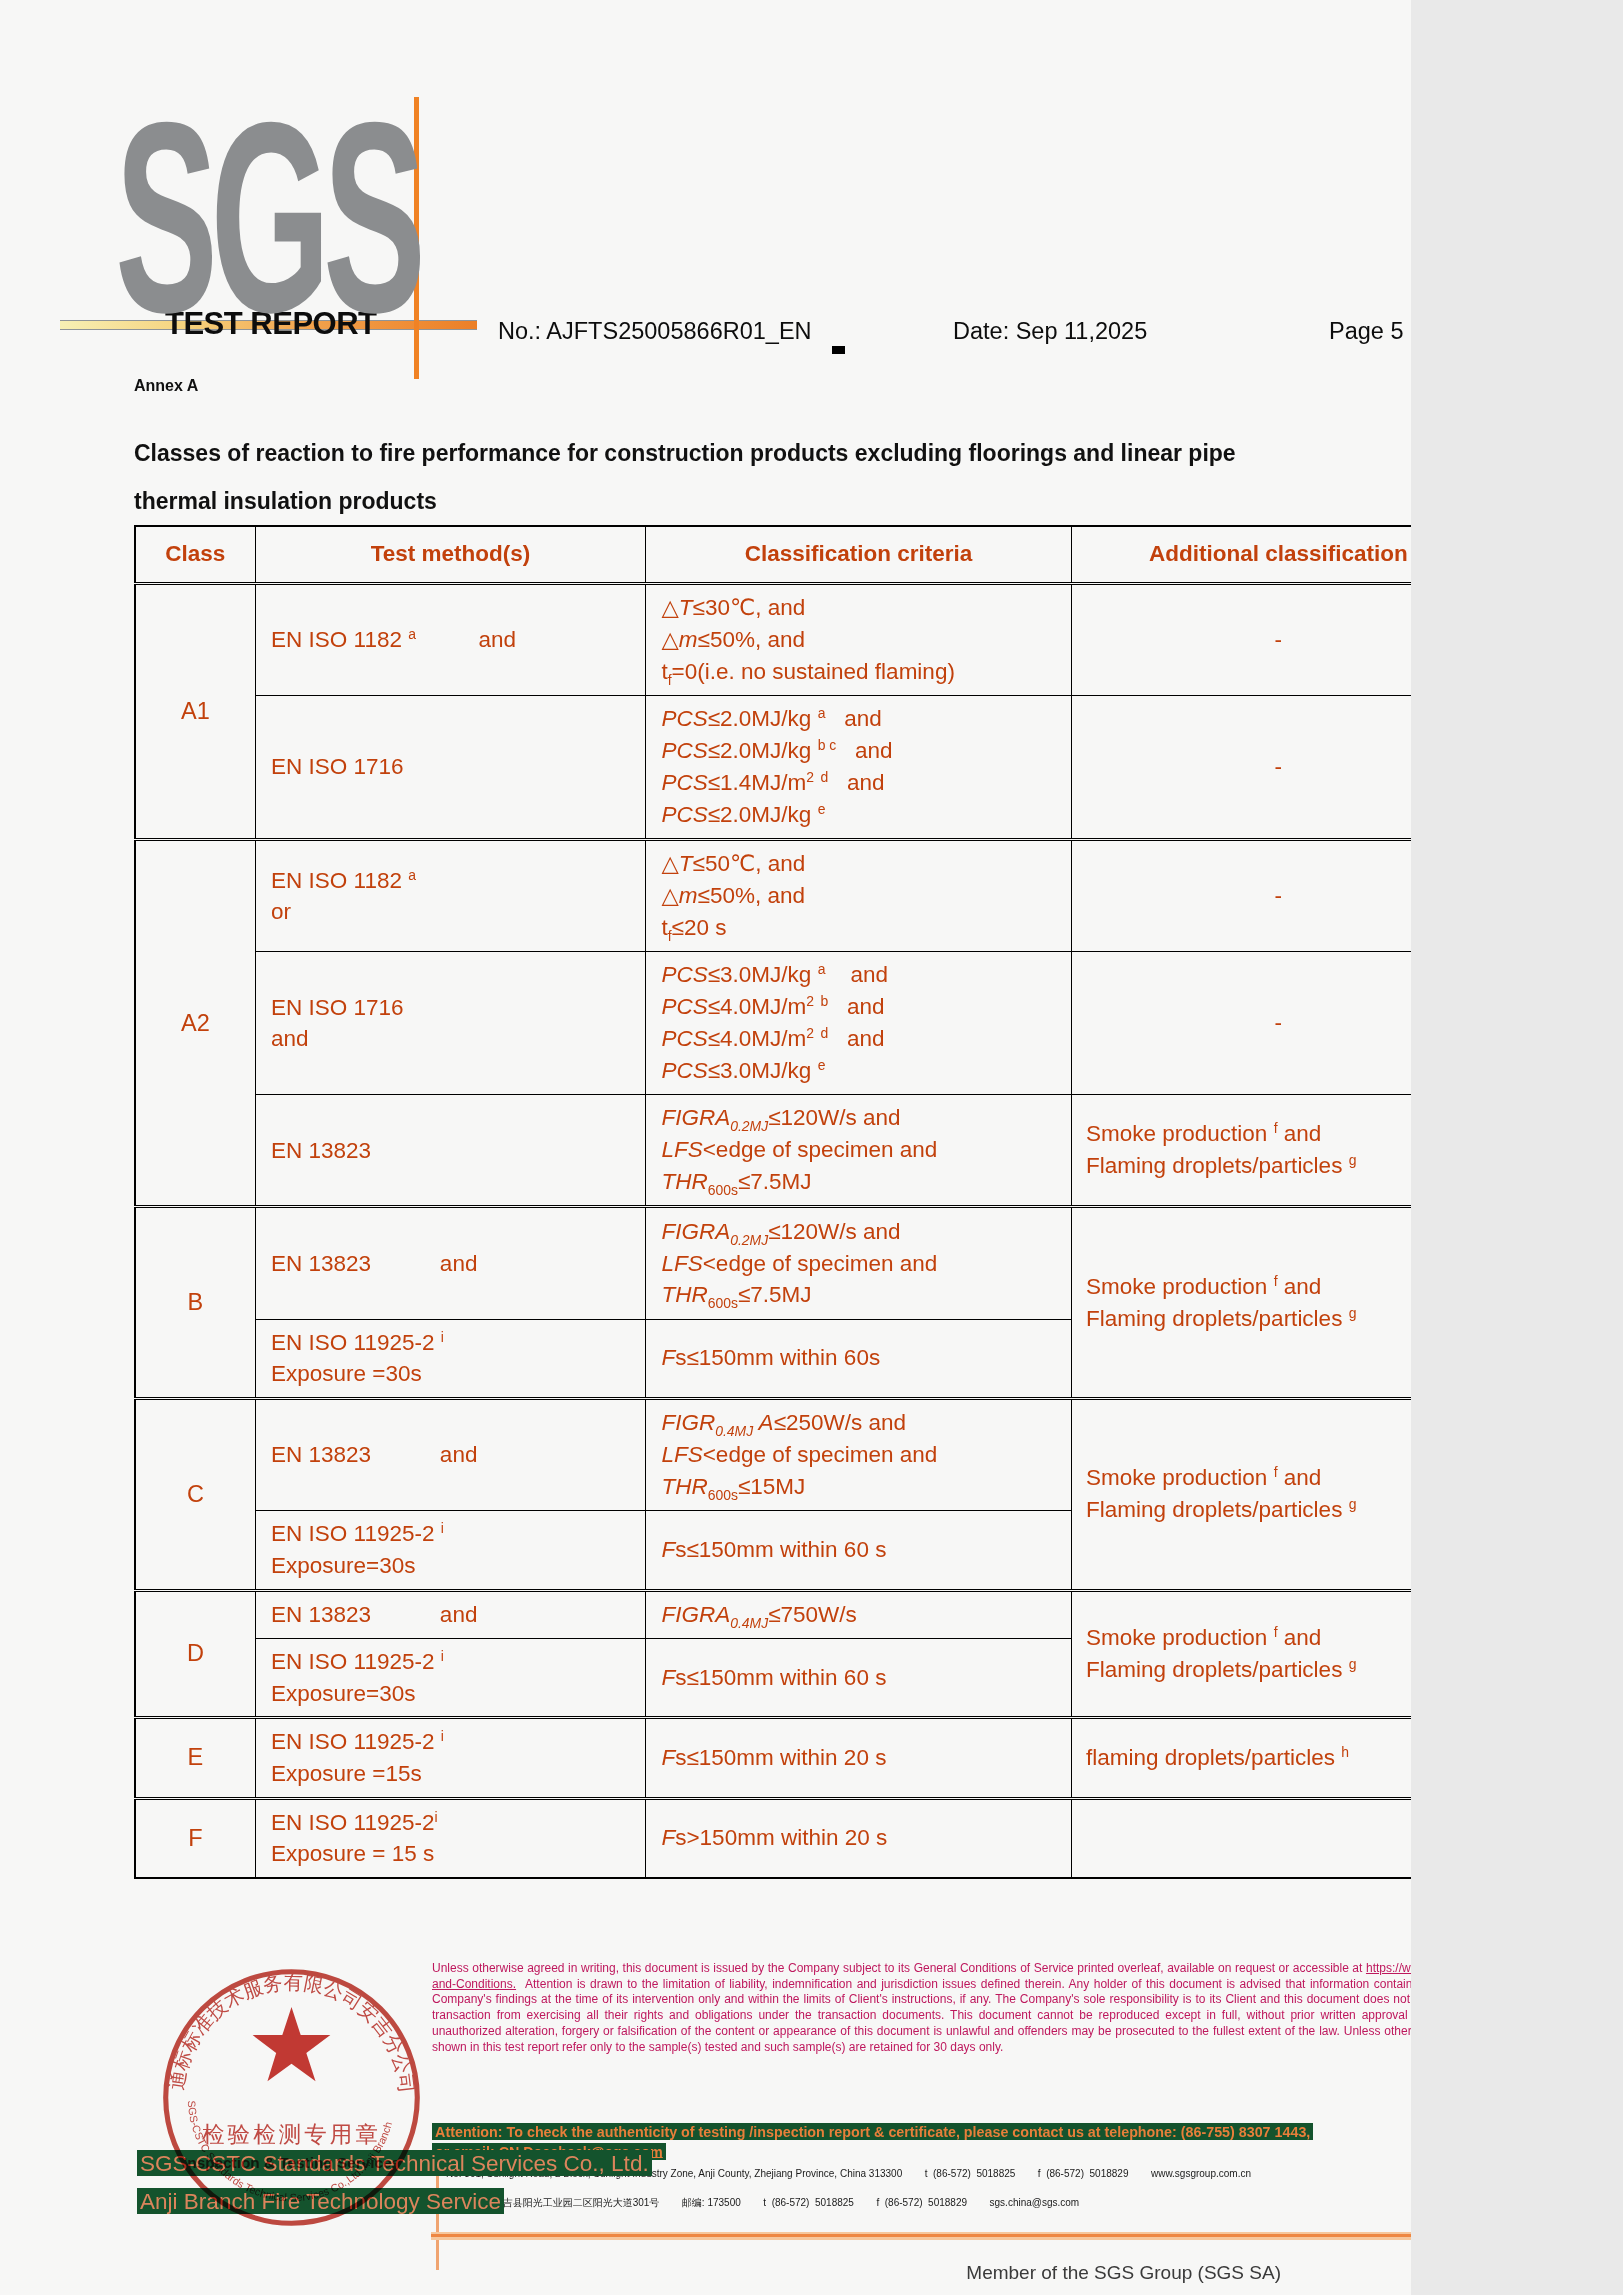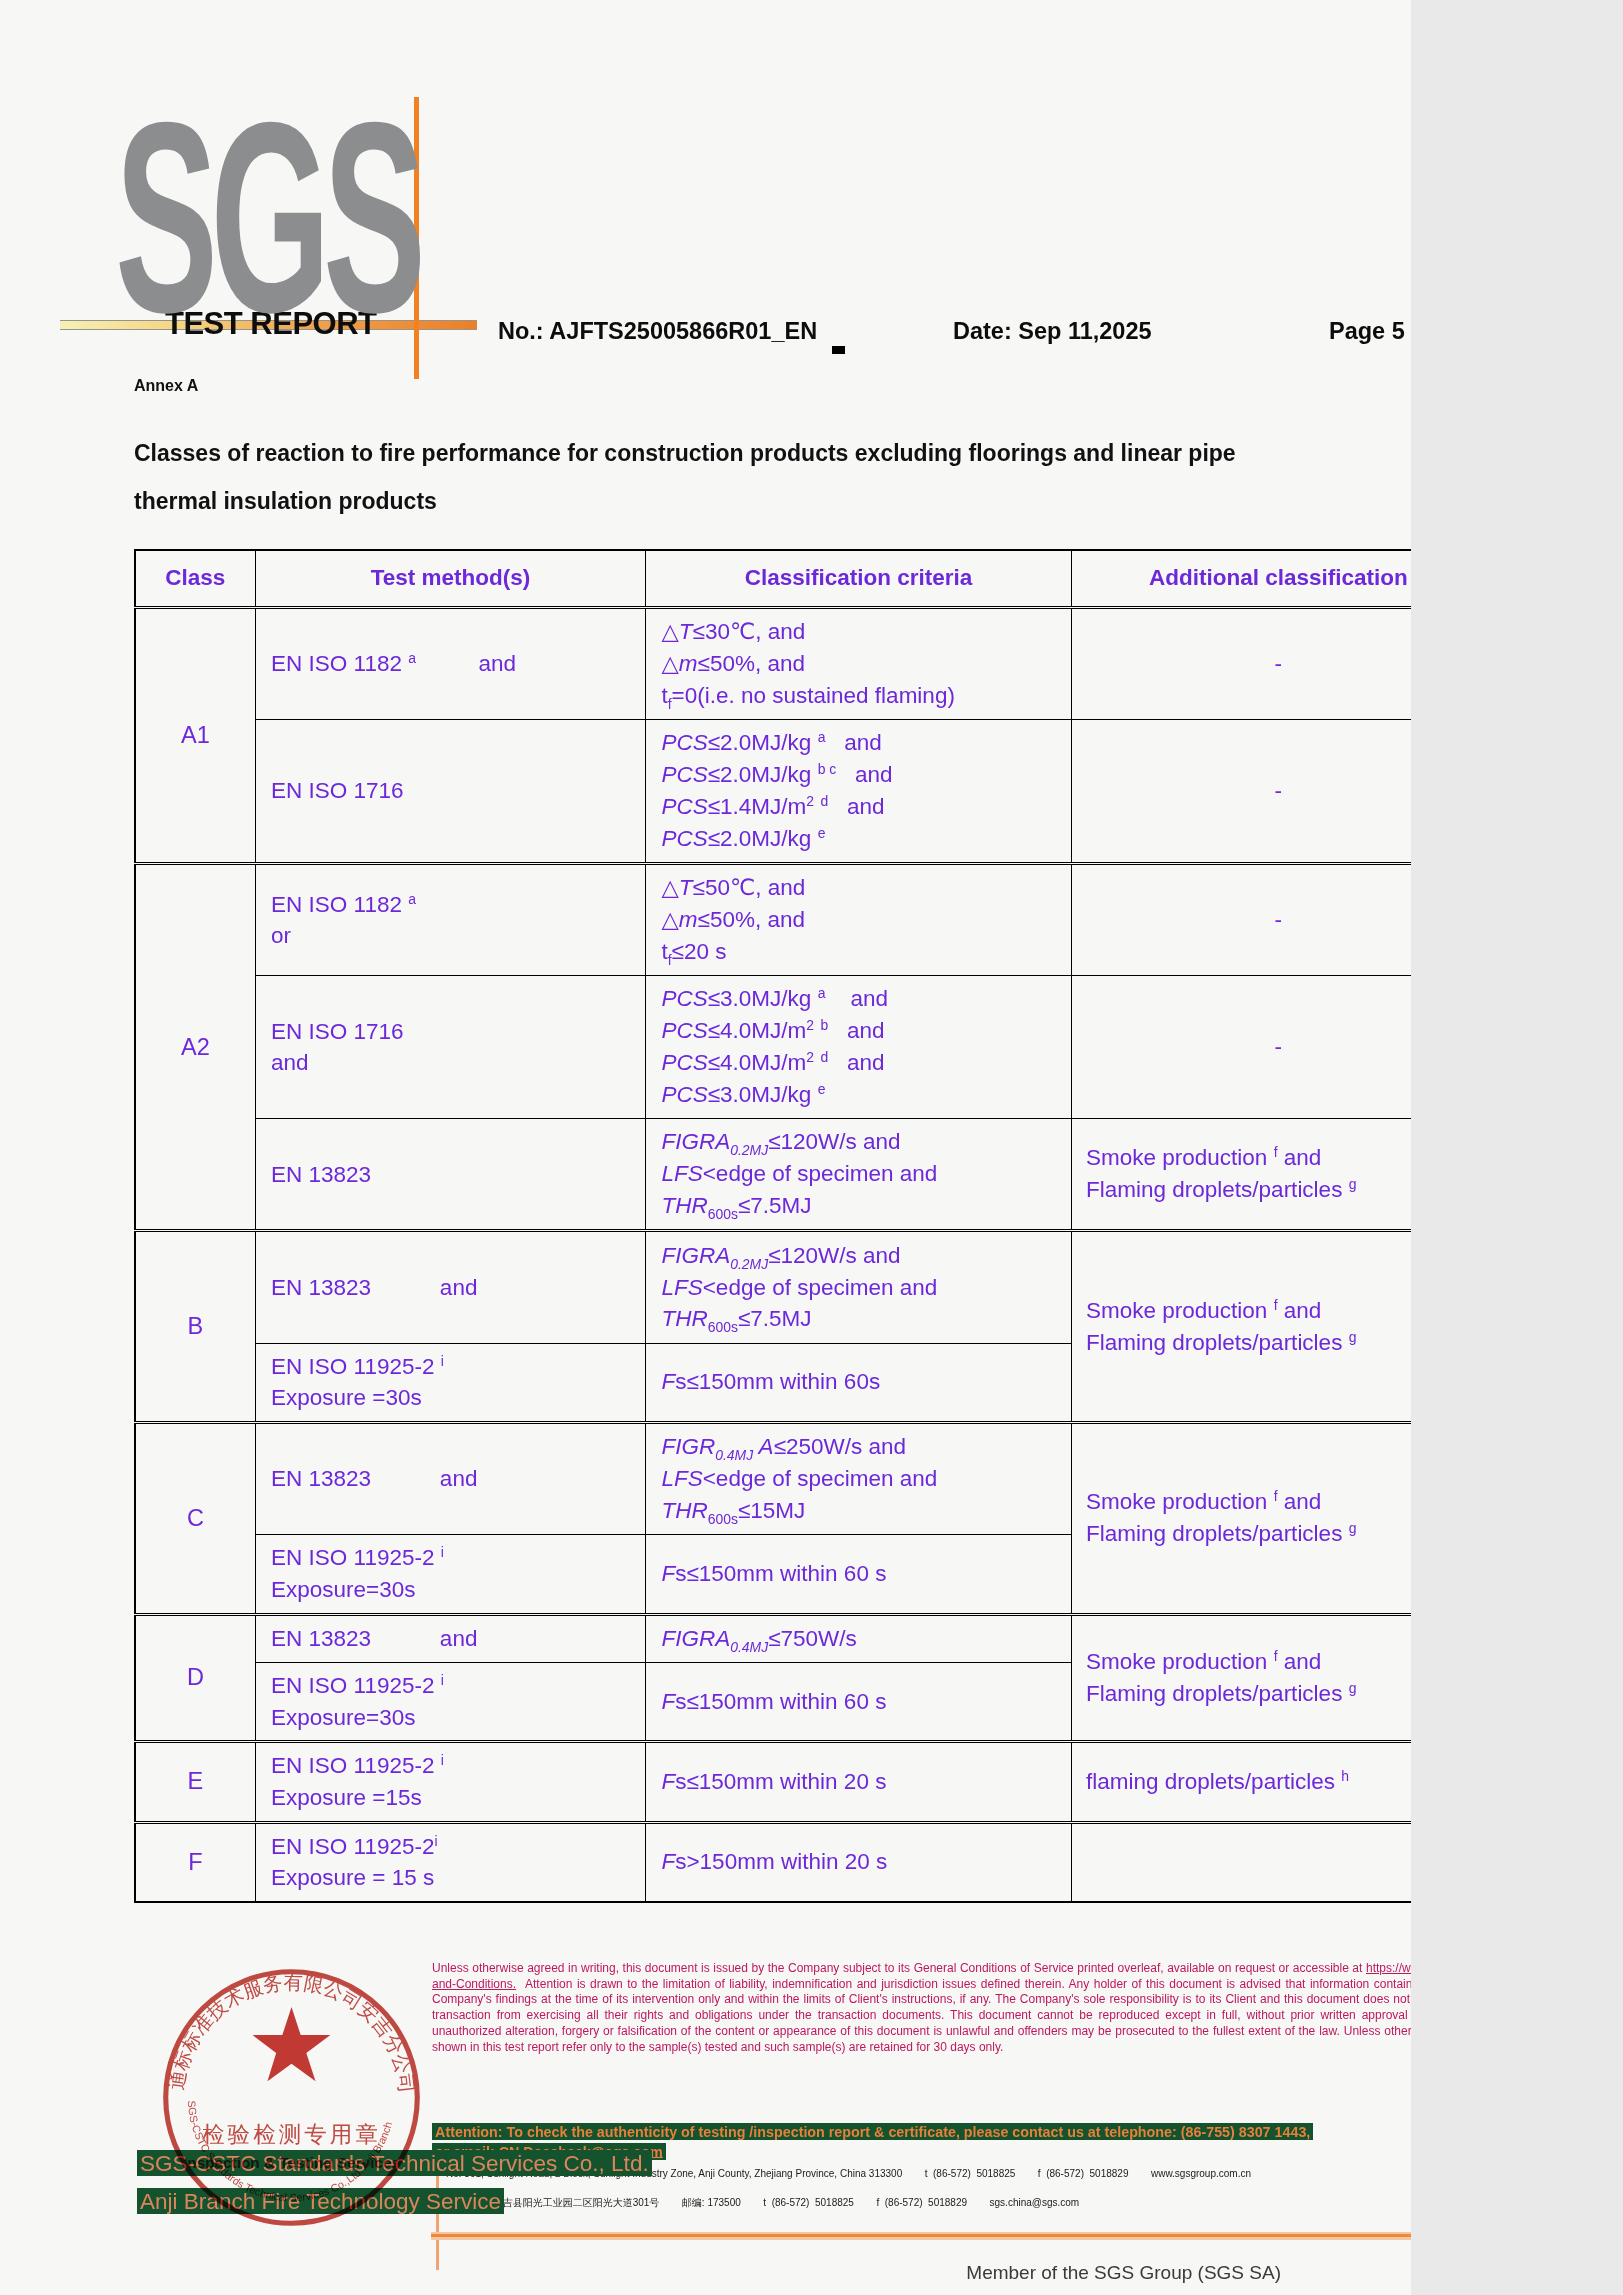--- a/index.html
+++ b/index.html
@@ -13,33 +13,33 @@
     border-top:1.5px solid #8f9497;border-bottom:1.5px solid #8f9497;
     background:linear-gradient(90deg,#f7f0b4 0%,#f6d37e 30%,#f2a24c 60%,#ec7f27 100%);
   }
   .sgs-logo{
     position:absolute;left:115px;top:96px;z-index:1;
     font-size:271px;font-weight:bold;line-height:0.9;letter-spacing:-13.3px;
     color:#8b8d8f;transform:scaleX(0.57);transform-origin:left top;
   }
   .logo-bar{position:absolute;left:414px;top:97px;width:4.6px;height:282px;background:#f08224;}
   .doc-title{position:absolute;left:165px;top:306px;font-size:31px;font-weight:bold;letter-spacing:-0.5px;color:#0d0d0d;}
-  .hdr-item{position:absolute;top:318px;font-size:23.5px;font-weight:bold;color:#0d0d0d;white-space:pre;}
+  .hdr-item{position:absolute;top:318px;font-size:23.5px;font-weight:normal;color:#0d0d0d;white-space:pre;}
   .hdr-no{left:498px;}
   .hdr-date{left:953px;}
   .hdr-page{left:1329px;}
   .scan-artifact{position:absolute;left:832px;top:346px;width:13.3px;height:8.2px;background:#000;}
   
   .annex-heading{position:absolute;left:134px;top:377px;font-size:16px;font-weight:bold;}
   .annex-title{position:absolute;left:134px;top:429px;width:1355px;font-size:23px;font-weight:bold;line-height:48px;}
   
   table.cls{
     position:absolute;left:134px;top:525px;width:1353px;
     border-collapse:collapse;table-layout:fixed;
-    font-size:22.5px;color:#6d28d9;margin-top:24px;
+    font-size:22.5px;color:#c2410c;
   }
   table.cls th,table.cls td{border:1px solid #000;vertical-align:middle;}
   table.cls{border:2px solid #000;}
   table.cls thead th{
     border-bottom:3.6px double #000;font-weight:bold;text-align:center;padding:14.3px 4.1px;
   }
   tr.gstart>td{border-top:3.6px double #000;}
   td.cls-label{text-align:center;font-size:23.5px;}
   td.method{padding:7.2px 5.1px 7.2px 15.3px;line-height:1.4;}
   td.criteria{padding:7.2px 5.1px 7.2px 15.3px;line-height:1.42;}

